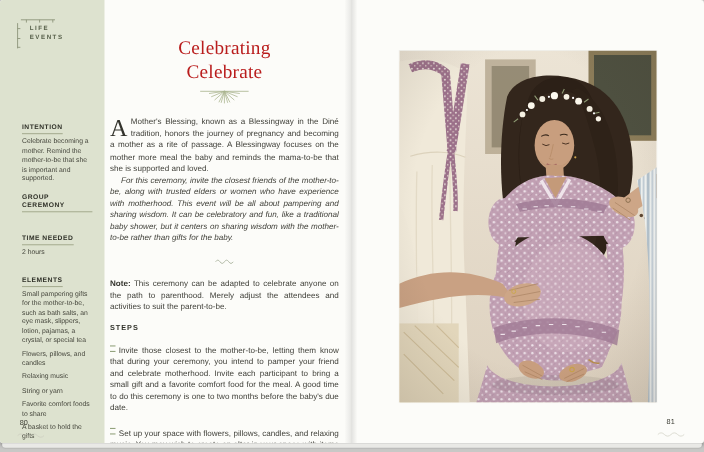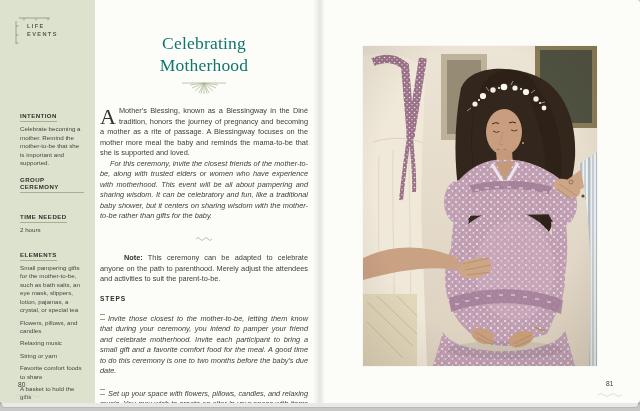--- a/index.html
+++ b/index.html
@@ -20,33 +20,33 @@
   .sb{position:absolute;left:20px;top:104px;width:64px;color:#45463c;}
   .sb-h{font-size:6.1px;font-weight:bold;letter-spacing:.45px;color:#2e2f27;display:inline-block;
         border-bottom:1px solid #a8ae93;padding-bottom:1.5px;margin:0 0 3.5px 0;line-height:7.4px;}
   .sb-sec{margin-bottom:8px;}
   .sb-p{font-size:6.2px;line-height:8.4px;margin:0 0 4px 0;}
   .pn-left{position:absolute;left:18px;top:381px;font-size:6.6px;color:#3c3d34;}
   .pn-squiggle{position:absolute;left:14px;top:392px;opacity:.7;}
 
   
   .main{position:absolute;left:100px;top:33px;width:208px;color:#41413a;}
-  .title{font-family:"Liberation Serif",serif;font-size:17.5px;line-height:21.5px;color:#0f766e;
+  .title{font-family:"Liberation Serif",serif;font-size:17.5px;line-height:21.5px;color:#b91c1c;
          text-align:center;margin:0 0 4px 0;font-weight:500;letter-spacing:.2px;}
   .sunburst{display:block;margin:2px auto 10px auto;}
   .body-p{font-size:7.35px;line-height:10.55px;text-align:justify;margin:0 0 0 0;}
   .p1{margin-bottom:0;}
   .p2{text-indent:10px;margin-top:0;font-style:italic;}
   .dropcap{float:left;font-family:"Liberation Serif",serif;font-size:22px;line-height:18.5px;
            padding:2px 3px 0 0;color:#33332c;}
   .divider{text-align:center;margin:6px 0 7px 0;}
   .note-p{font-size:7.35px;line-height:10.55px;text-align:justify;margin:0 0 10px 0;}
-  .note-label{font-weight:bold;color:#32322b;margin-left:24px;}
+  .note-label{font-weight:bold;color:#32322b;}
   .steps-h{font-size:6.6px;font-weight:bold;letter-spacing:.9px;color:#2e2f27;margin:0 0 5px 0;}
-  .step{font-size:7.35px;line-height:10.55px;text-align:justify;margin:12px 0 8px 0;font-style:italic;}
+  .step{font-size:7.35px;line-height:10.55px;text-align:justify;margin:12px 0 8px 0;}
   .bullet{display:inline-block;width:5px;height:4px;border-top:1.2px solid #93a37e;border-bottom:1.2px solid #93a37e;
           margin-right:3px;position:relative;top:-1px;}
 
   
   .photo-wrap{position:absolute;left:363px;top:46px;width:234px;height:320px;box-shadow:0 0 0 .5px rgba(0,0,0,.05);}
   .pn-right{position:absolute;left:606px;top:380px;font-size:6.6px;color:#3c3d34;}
   .pn-squiggle-r{position:absolute;left:596px;top:391px;opacity:.7;}
 </style>
 </head>
 <body>
@@ -92,21 +92,21 @@
 
       <div class="pn-left">80</div>
       <svg class="pn-squiggle" width="30" height="8" viewBox="0 0 30 8">
         <path d="M2 4 q3 -3 6 0 t6 0 t6 0 t6 0" stroke="#c9cabc" stroke-width=".8" fill="none"></path>
       </svg>
     </aside>
 
     <main class="main">
       <h1 class="title">
         <span>Celebrating</span><br>
-        <span>Motherhood</span>
+        <span>Celebrate</span>
       </h1>
       <svg class="sunburst" width="48" height="16" viewBox="0 0 48 16">
         <path d="M2 3 H46" stroke="#b6bfa0" stroke-width=".9"></path>
         <g stroke="#a9b48e" stroke-width=".7">
           <path d="M24 3 L24 14"></path>
             <path d="M24 3 L19 13"></path>
             <path d="M24 3 L29 13"></path>
           <path d="M24 3 L15 11"></path>
             <path d="M24 3 L33 11"></path>
           <path d="M24 3 L12 8"></path>

